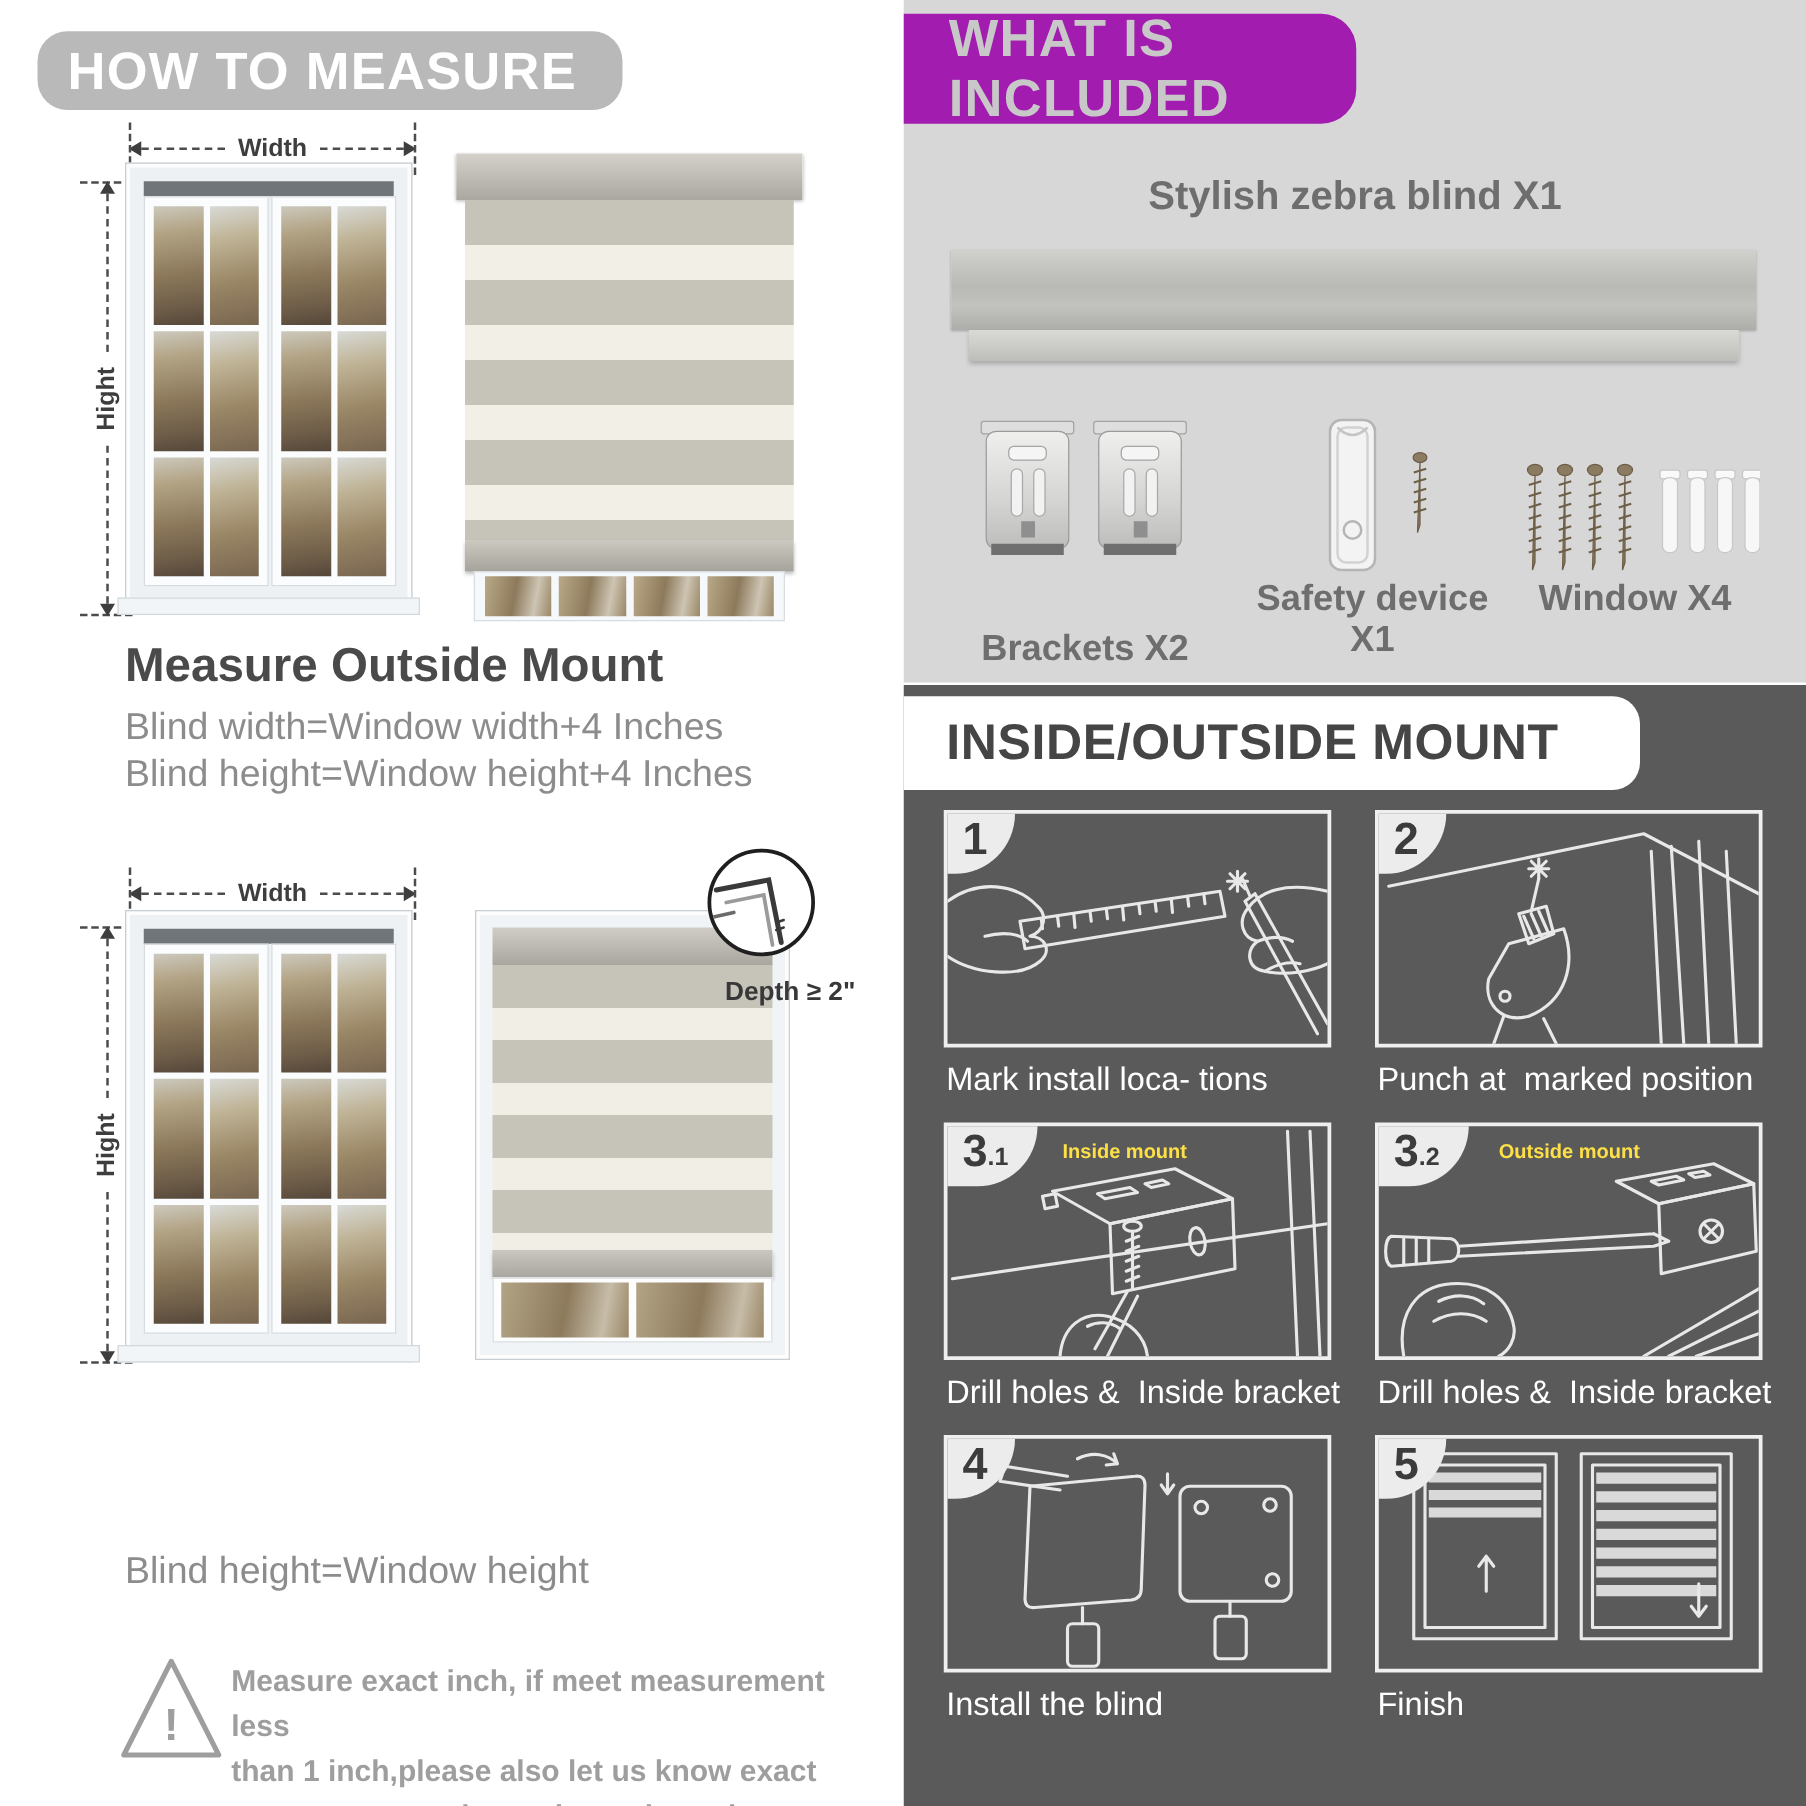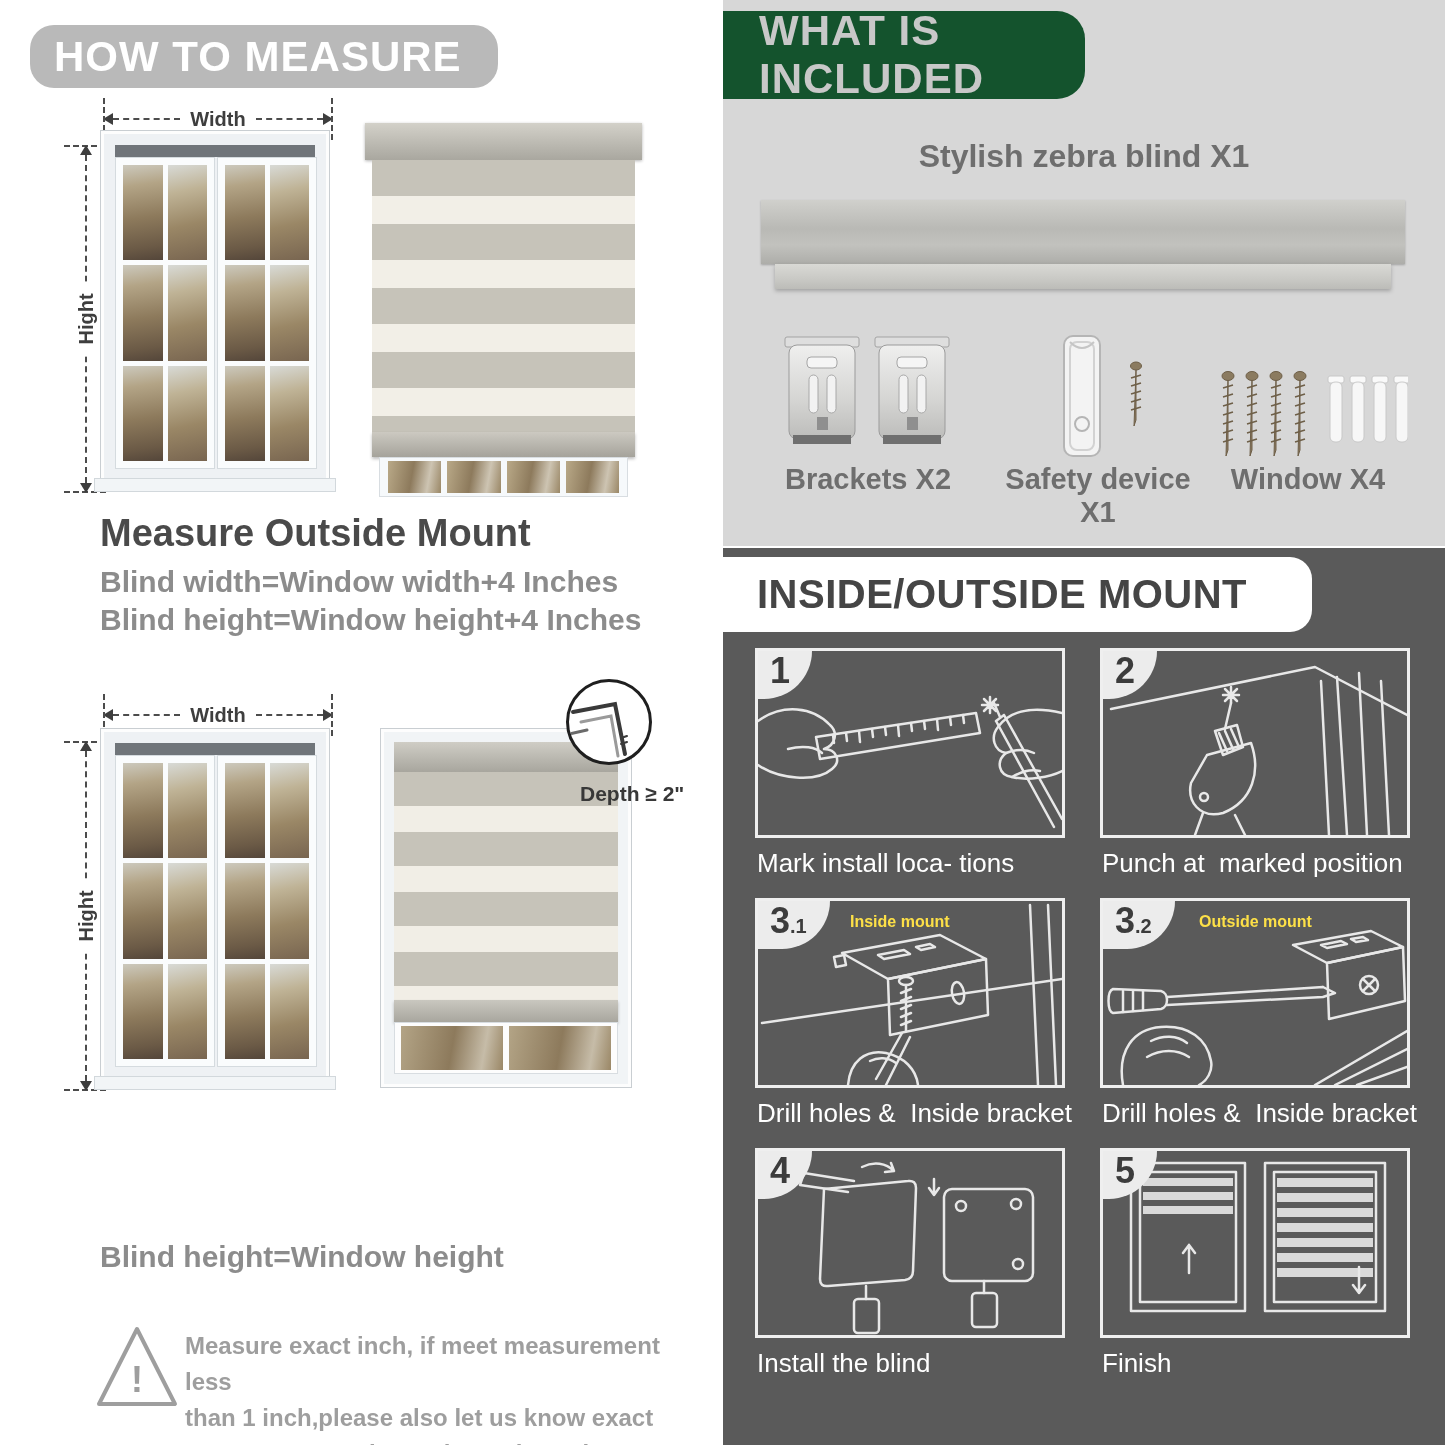--- a/index.html
+++ b/index.html
@@ -7,21 +7,21 @@
   body { width:1445px; height:1445px; position:relative; font-family:"Liberation Sans", sans-serif; }
   .page { position:absolute; left:0; top:0; width:1445px; height:1445px; background:#fff; overflow:hidden; }
   .abs { position:absolute; }
 
   
   .howto-banner { left:30px; top:25px; width:468px; height:63px; background:#b9b9b9;
     border-radius:24px; display:flex; align-items:center; padding-left:24px; }
   .howto-banner .t { color:#ffffff; font-size:42px; font-weight:bold; letter-spacing:1px; }
 
   .heading { font-size:38px; font-weight:bold; color:#4a4a4a; }
-  .subline { font-size:30px; font-weight:bold; color:#8c8c8c; }
+  .subline { font-size:30px; font-weight:normal; color:#8c8c8c; }
 
   
   .win { background:#eef1f4; border:1px solid #c9ced2; box-shadow:inset 0 0 0 3px #fdfdfd; }
   .win .track { position:absolute; left:14px; right:14px; top:14px; height:12px; background:#70757a; }
   .win .sash { position:absolute; top:26px; height:312px; width:100px; background:#fafcfd;
     border:1px solid #d5dbdf; padding:7px; display:grid;
     grid-template-columns:1fr 1fr; grid-template-rows:1fr 1fr 1fr; gap:5px; }
   .win .sash.l { left:14px; } .win .sash.r { left:116px; }
   .pane { background:linear-gradient(172deg,#ccc9bd 0%,#b3a486 22%,#8d7a5c 55%,#6b5a46 85%,#54463a 100%); }
   .sash .pane:nth-child(2n) { background:linear-gradient(168deg,#d8dad6 0%,#bfb396 28%,#9a8766 62%,#786550 100%); }
@@ -64,21 +64,21 @@
 
   .depth-circle { left:566px; top:679px; width:86px; height:86px; border:3px solid #1f1f1f;
     border-radius:50%; background:#fff; overflow:hidden; }
   .depth-label { left:580px; top:782px; font-size:21px; font-weight:bold; color:#383838; }
 
   .warn-text { left:185px; top:1328px; width:475px; font-size:24px; font-weight:bold;
     color:#9e9e9e; line-height:1.5; white-space:pre-line; }
 
   
   .included { left:723px; top:0; width:722px; height:546px; background:#d7d7d7; }
-  .included-banner { position:absolute; left:0; top:11px; width:362px; height:88px; background:#14532d;
+  .included-banner { position:absolute; left:0; top:11px; width:362px; height:88px; background:#a21caf;
     border-radius:0 28px 28px 0; display:flex; align-items:center; padding-left:36px; }
   .included-banner .t { color:#c8c8c8; font-size:42px; font-weight:bold; letter-spacing:1px; }
   .blind-label { position:absolute; left:0; right:0; top:138px; text-align:center;
     font-size:32px; font-weight:bold; color:#6e6e6e; }
   .headrail { position:absolute; left:38px; top:200px; width:644px; }
   .hr-top { height:64px; background:linear-gradient(180deg,#d0d0cc 0%,#b9b9b5 45%,#c2c2be 70%,#adada9 100%);
     box-shadow:0 1px 2px rgba(0,0,0,.25); }
   .hr-bot { margin:0 14px; height:25px;
     background:linear-gradient(180deg,#d9d9d5 0%,#c9c9c5 60%,#bcbcb8 100%); box-shadow:0 2px 4px rgba(0,0,0,.25); }
   .item-label { position:absolute; top:463px; text-align:center; font-size:29px; font-weight:bold; color:#6e6e6e; }
@@ -324,21 +324,21 @@
           <rect x="-8" y="8" width="16" height="7" rx="2" fill="#fdfdfd" opacity="0.9" stroke="#c6c6c6"></rect>
           <rect x="-6" y="14" width="12" height="60" rx="5" fill="#fdfdfd" opacity="0.85" stroke="#c6c6c6"></rect>
         </g>
         <g transform="translate(184,0)">
           <rect x="-8" y="8" width="16" height="7" rx="2" fill="#fdfdfd" opacity="0.9" stroke="#c6c6c6"></rect>
           <rect x="-6" y="14" width="12" height="60" rx="5" fill="#fdfdfd" opacity="0.85" stroke="#c6c6c6"></rect>
         </g>
       </g>
     </svg>
 
-    <div class="item-label" style="left:60px; width:170px;">Brackets X2</div>
+    <div class="item-label" style="left:60px; width:170px;margin-top:40px;">Brackets X2</div>
     <div class="item-label" style="left:270px; width:210px;">Safety device X1</div>
     <div class="item-label" style="left:505px; width:160px;">Window X4</div>
   </div>
 
   <div class="abs mount">
     <div class="mount-banner">
       <span class="t">INSIDE/OUTSIDE MOUNT</span>
     </div>
 
     <div class="panel" style="left:32px; top:100px;">

